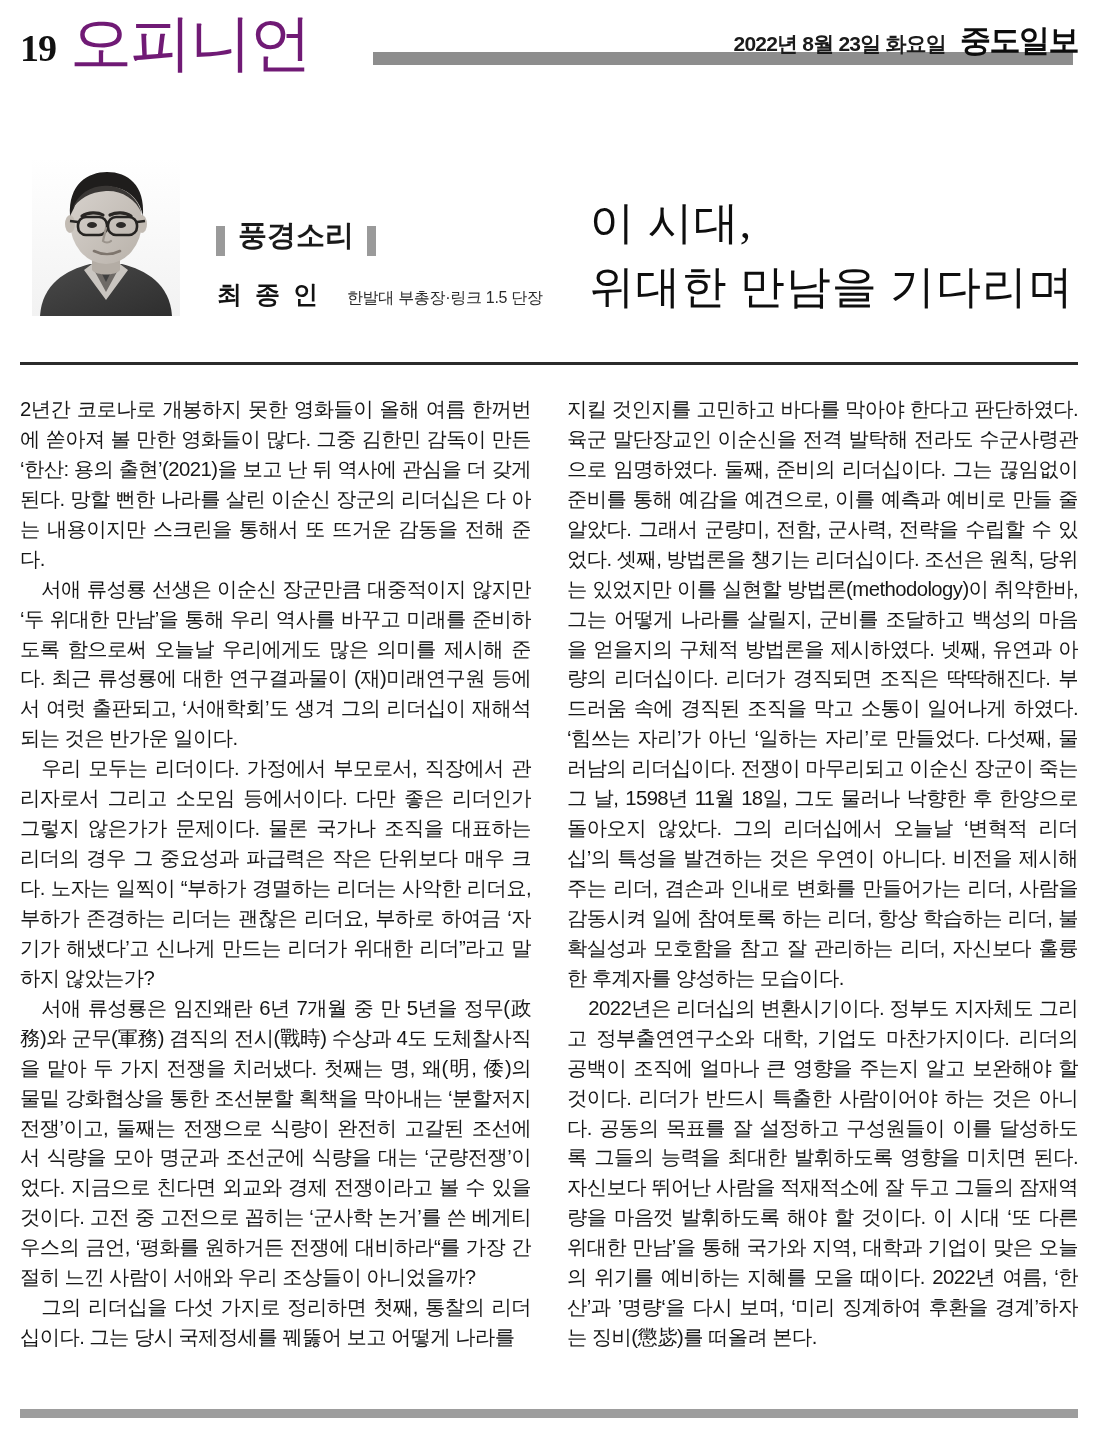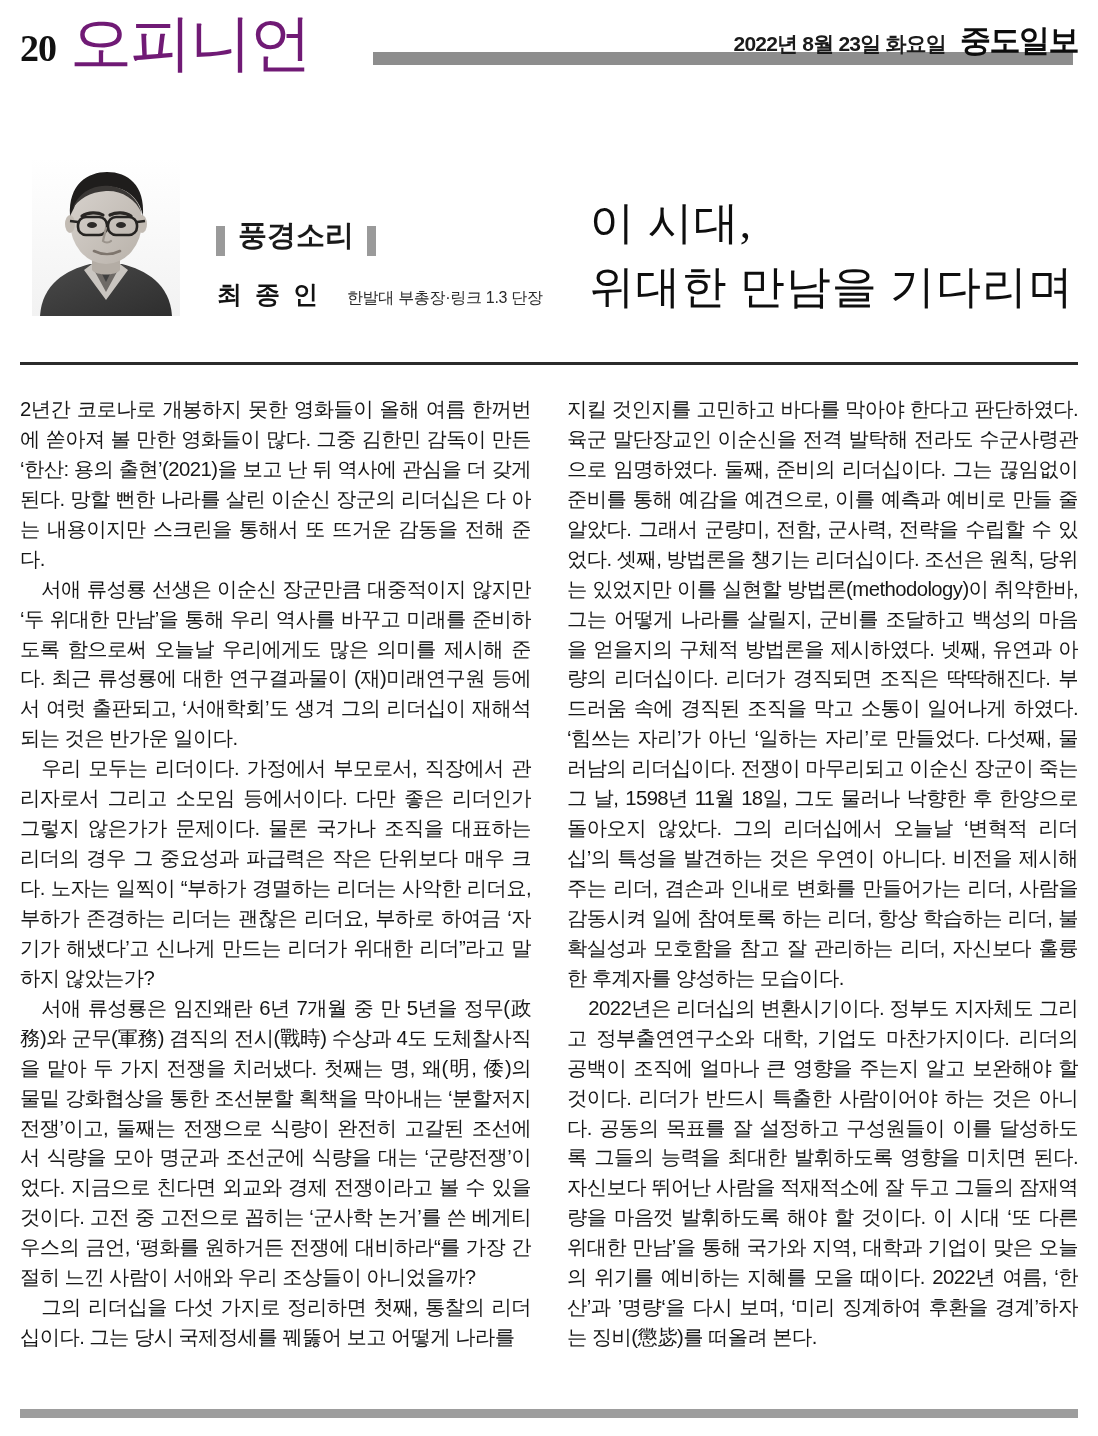--- a/index.html
+++ b/index.html
@@ -202,21 +202,21 @@
     background: #9d9d9d;
   }
 </style>
 </head>
 <body>
 
 <div class="page">
 
   <div class="masthead">
     <div class="masthead-left">
-      <span class="page-number">20</span>
+      <span class="page-number">19</span>
       <span class="section-title">오피니언</span>
     </div>
     <div class="masthead-rule"></div>
     <div class="masthead-right">
       <span class="issue-date">2022년 8월 23일 화요일</span>
       <span class="paper-name">중도일보</span>
     </div>
   </div>
 
   <div class="byline-block">
@@ -275,21 +275,21 @@
     </div>
 
     <div class="column-brand">
       <span class="brand-bar"></span>
       <span class="brand-name">풍경소리</span>
       <span class="brand-bar"></span>
     </div>
 
     <div class="author-line">
       <span class="author-name">최 종 인</span>
-      <span class="author-affil">한발대 부총장·링크 1.3 단장</span>
+      <span class="author-affil">한발대 부총장·링크 1.5 단장</span>
     </div>
 
     <h1 class="headline">
       <span class="headline-l1">이 시대,</span>
       <span class="headline-l2">위대한 만남을 기다리며</span>
     </h1>
 
     <div class="byline-rule"></div>
   </div>
 

